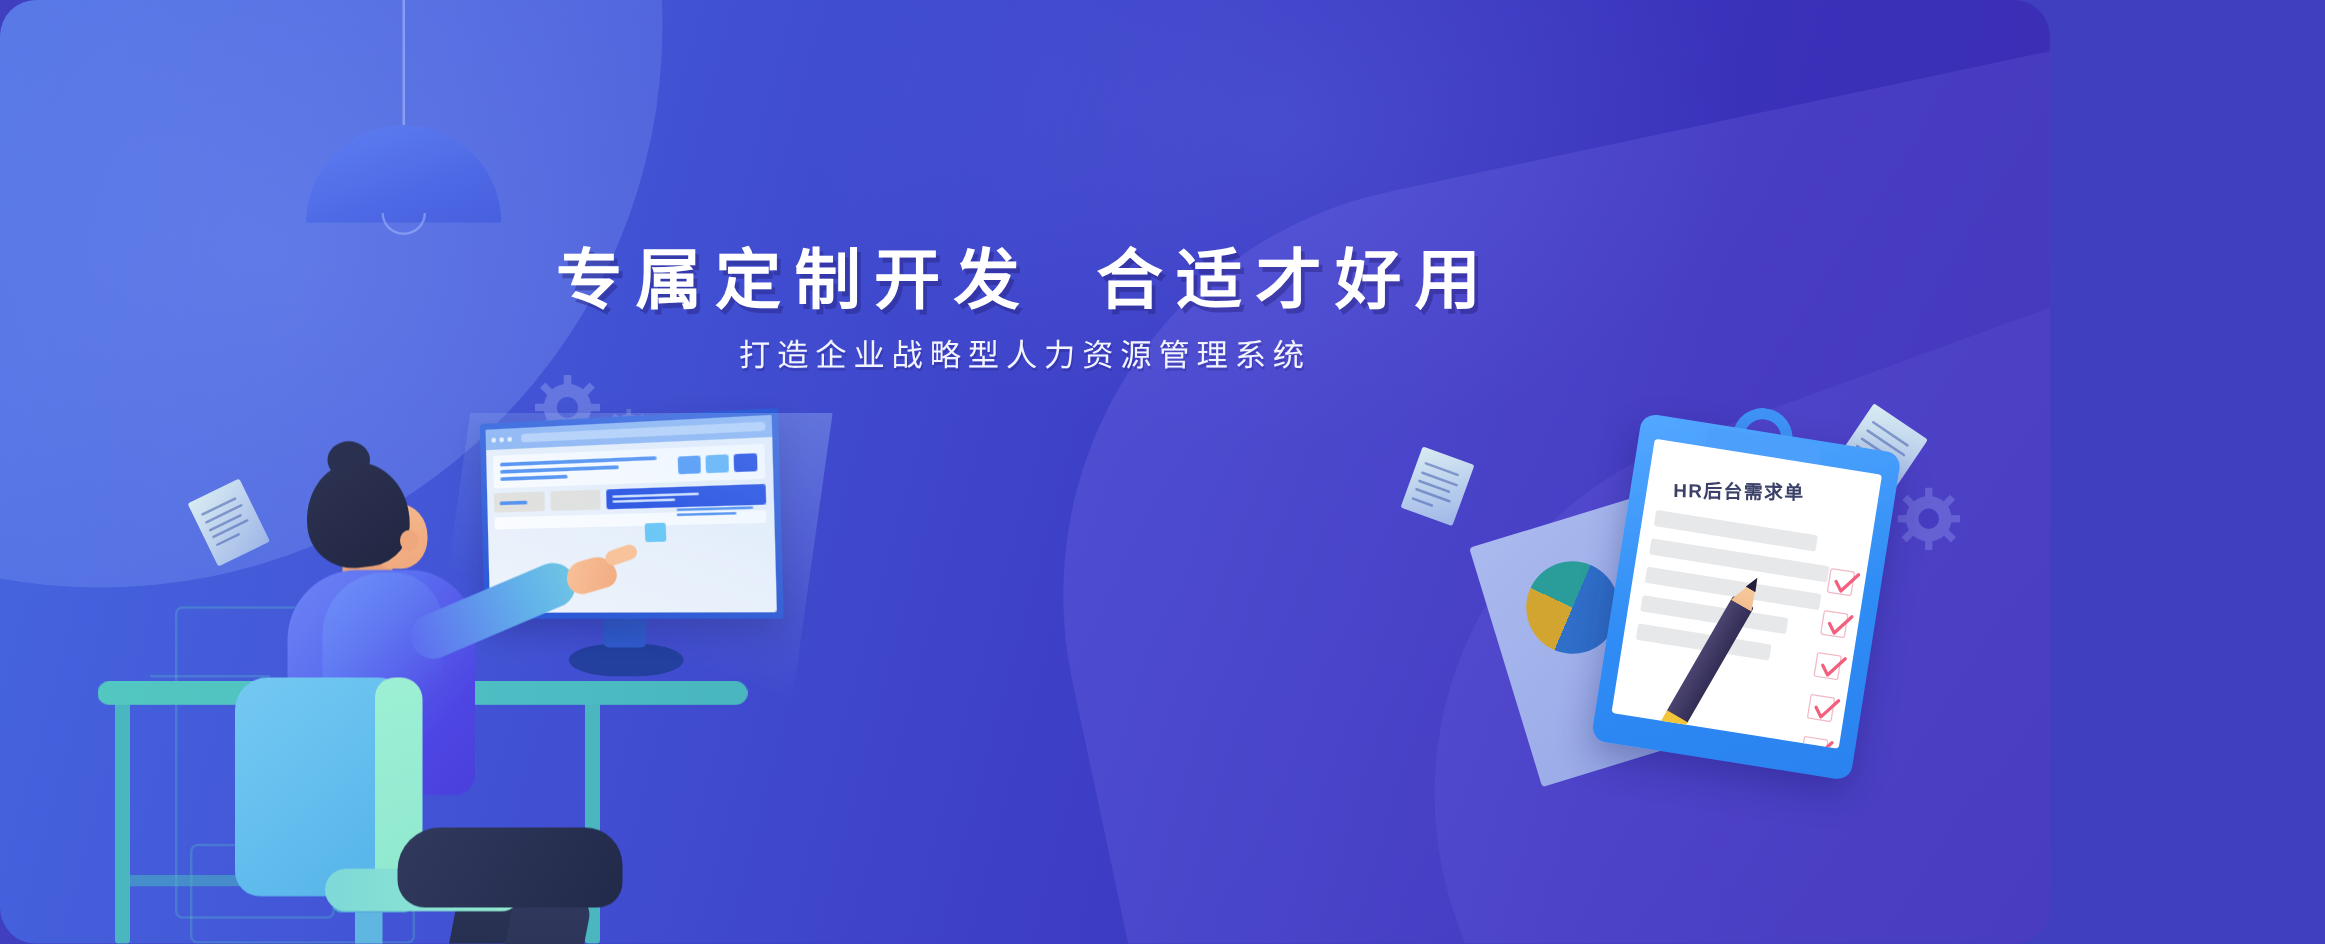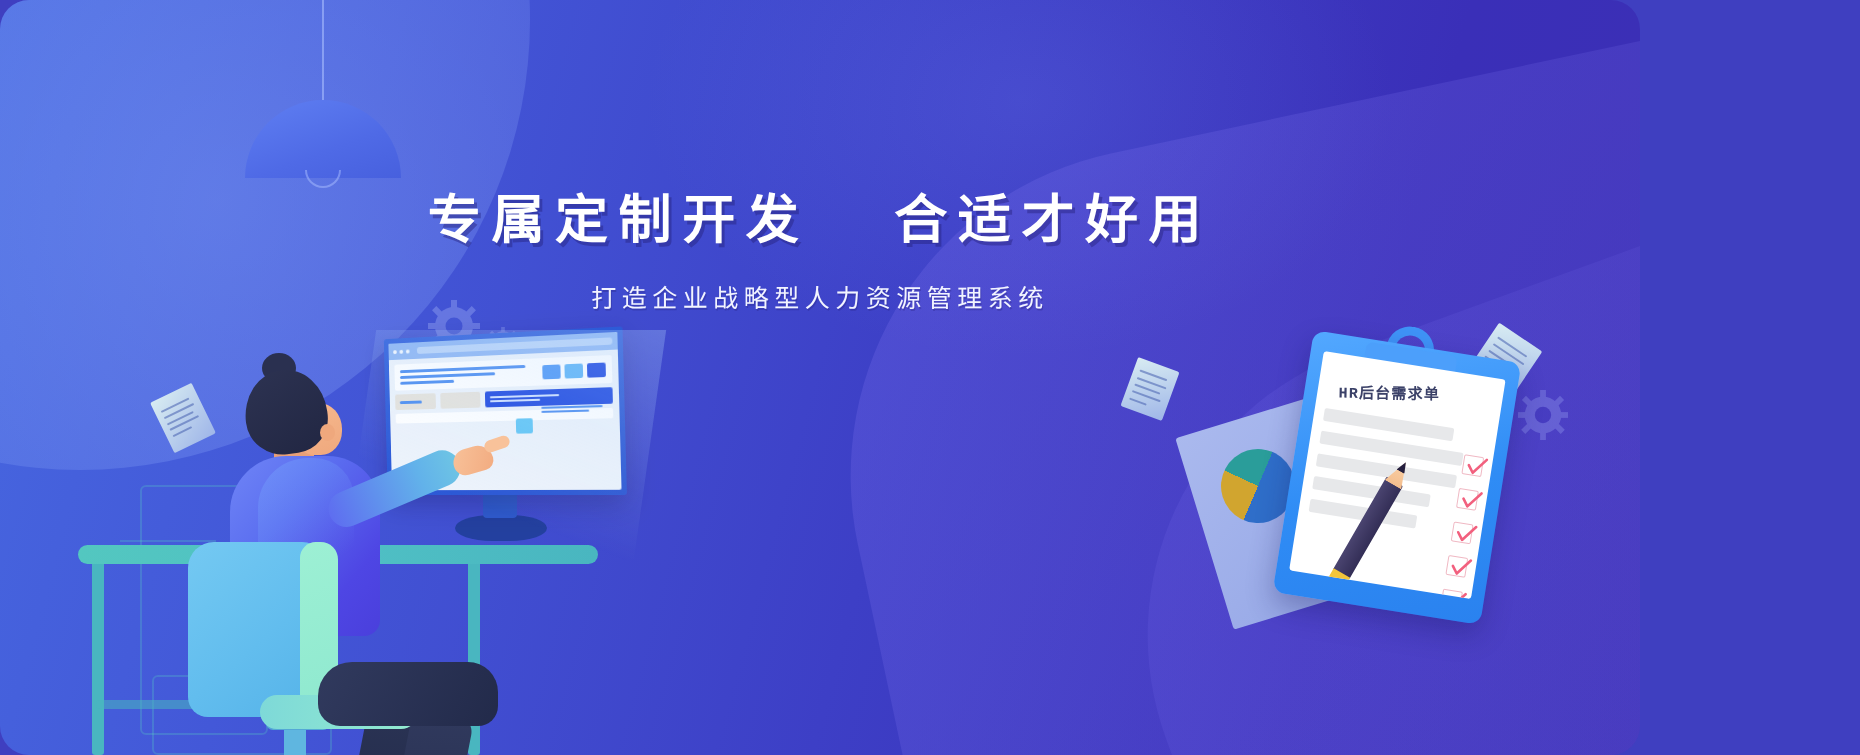--- a/index.html
+++ b/index.html
@@ -2,21 +2,21 @@
 <html lang="zh-CN"><head>
 <meta charset="utf-8">
 <title>HR Banner</title>
 <style>
   html,body{margin:0;padding:0;background:#3f3fc0;}
   *{box-sizing:border-box;}
   .banner{
     position:relative;
     width:1640px;height:755px;
     overflow:hidden;
-    font-family:Liberation Mono, monospace;
+    font-family:Liberation Sans, sans-serif;
     background:linear-gradient(105deg,#4768e0 0%,#4358d8 22%,#3d3fc6 55%,#3a2fb8 80%,#3c2fb4 100%);
     border-radius:29px;
   }
   
   .bg-circle-tl{
     position:absolute;left:-370px;top:-430px;width:900px;height:900px;border-radius:50%;
     background:radial-gradient(circle at 65% 70%, rgba(150,180,255,.34), rgba(140,170,255,.10) 72%, rgba(140,170,255,0) 78%);
   }
   .bg-diag-br{
     position:absolute;right:-260px;bottom:-330px;width:1020px;height:980px;
@@ -38,21 +38,21 @@
   .hero{
     position:absolute;left:0;right:0;top:196px;text-align:center;z-index:40;
     pointer-events:none;
   }
   .hero-title{
     margin:0;color:#ffffff;font-size:53px;font-weight:bold;letter-spacing:.20em;
     text-shadow:3px 4px 0 rgba(35,30,120,.42);
     white-space:pre;line-height:1.08;
   }
   .hero-sub{
-    margin:25px 0 0;color:#f2f4ff;font-size:25px;letter-spacing:.22em;
+    margin:11px 0 0;color:#f2f4ff;font-size:25px;letter-spacing:.22em;
     text-shadow:1px 2px 0 rgba(35,30,120,.30);
   }
 
   
   .lamp{position:absolute;left:245px;top:0;z-index:12;}
   .lamp-cord{position:absolute;left:77px;top:0;width:2px;height:101px;background:rgba(175,195,255,.55);}
   .lamp-shade{
     position:absolute;left:0;top:100px;width:156px;height:78px;
     border-radius:156px 156px 0 0;
     background:linear-gradient(160deg,#5f7ff2,#4f6ae6 60%,#4760de);

